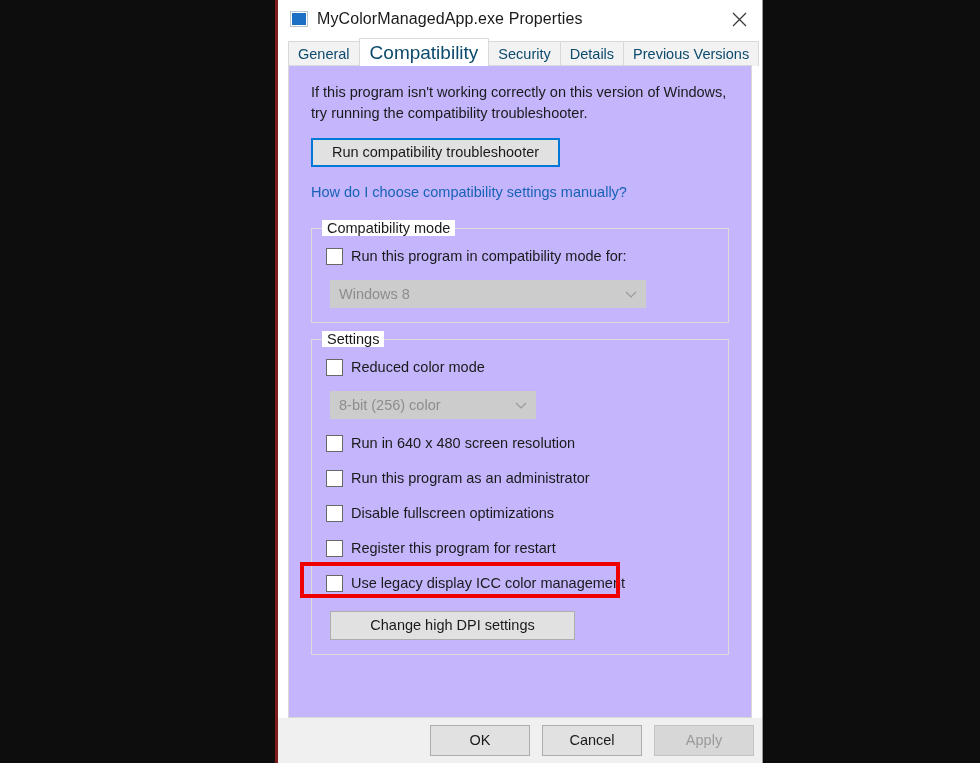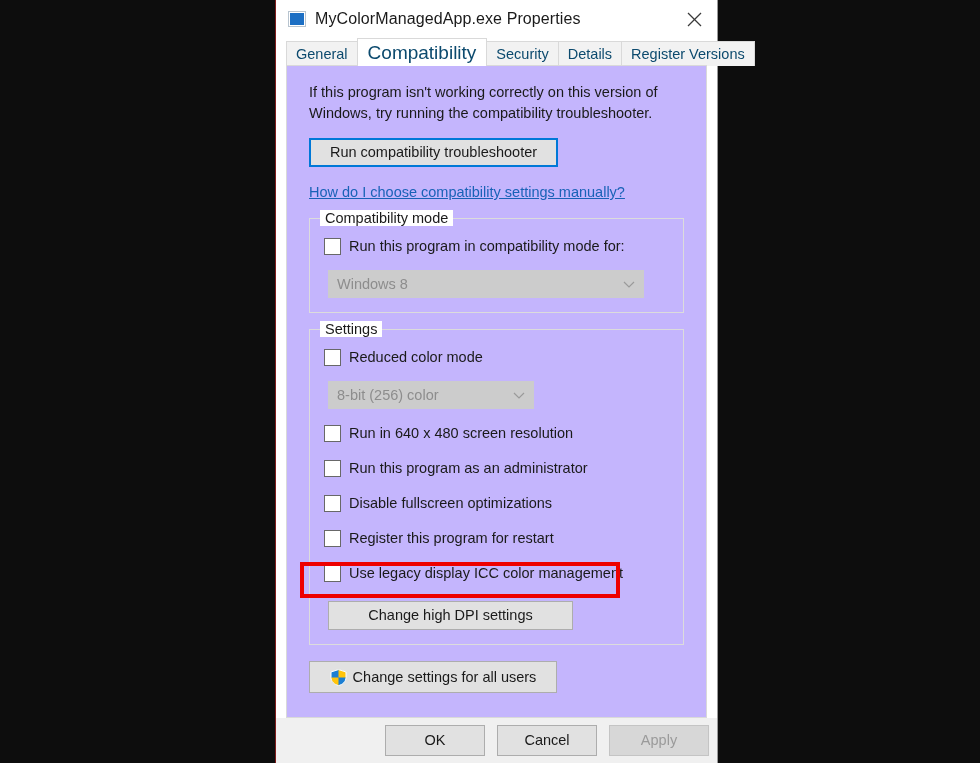--- a/index.html
+++ b/index.html
@@ -17,24 +17,24 @@
     width: 980px;
     height: 763px;
     background: #0d0d0d;
   }
 
   
   .dialog {
     position: absolute;
     left: 275px;
     top: 0;
-    width: 443px;
+    width: 488px;
     height: 763px;
     background: #ffffff;
-    border-left: 1px solid #7f1d1d;
+    border-left: 3px solid #7f1d1d;
     border-right: 1px solid #9a9a9a;
     box-sizing: border-box;
     display: flex;
     flex-direction: column;
   }
 
   
   .titlebar {
     height: 38px;
     background: #ffffff;
@@ -168,24 +168,23 @@
     background: #d7d7d7;
     border-color: #c4c4c4;
     cursor: default;
   }
 
   .troubleshoot-btn { width: 249px; margin-bottom: 16px; }
 
   .link {
     font-size: 14.5px;
     color: #1962b7;
-    text-decoration: underline;
     cursor: pointer;
     display: inline-block;
-    margin-bottom: 18px;
+    margin-bottom: 28px;
   }
 
   
   .group {
     border: 1px solid #dcdcdc;
     position: relative;
     box-sizing: border-box;
     padding: 16px 12px 14px 14px;
     margin-bottom: 16px;
   }
@@ -314,21 +313,21 @@
           <line x1="14" y1="1" x2="1" y2="14" stroke="#3a3a3a" stroke-width="1.3"></line>
         </svg>
       </div>
     </div>
 
     <div class="tabstrip">
       <div class="tab">General</div>
       <div class="tab active">Compatibility</div>
       <div class="tab">Security</div>
       <div class="tab">Details</div>
-      <div class="tab">Register Versions</div>
+      <div class="tab">Previous Versions</div>
     </div>
 
     <div class="panel">
 
       <p class="intro">If this program isn't working correctly on this version of Windows, try running the compatibility troubleshooter.</p>
 
       <div class="btn focused troubleshoot-btn">Run compatibility troubleshooter</div>
 
       <div><a class="link">How do I choose compatibility settings manually?</a></div>
 
@@ -387,29 +386,20 @@
 
         <div class="checkrow">
           <span class="checkbox"></span>
           <span class="checklabel">Use legacy display ICC color management</span>
         </div>
 
         <div class="btn dpi-btn">Change high DPI settings</div>
       </div>
 
       
-      <div class="btn allusers-btn">
-        <svg class="shield" viewBox="0 0 17 17">
-          <path d="M8.5 0.6 L16 3 V8.5 C16 12.6 12.6 15.6 8.5 16.6 C4.4 15.6 1 12.6 1 8.5 V3 Z" fill="#1c7fd3"></path>
-          <path d="M8.5 0.6 L16 3 V8.5 H8.5 Z" fill="#ffc40c"></path>
-          <path d="M1 8.5 H8.5 V16.6 C4.4 15.6 1 12.6 1 8.5 Z" fill="#ffc40c"></path>
-          <path d="M8.5 0.6 L16 3 V8.5 C16 12.6 12.6 15.6 8.5 16.6 C4.4 15.6 1 12.6 1 8.5 V3 Z" fill="none" stroke="#ffffff" stroke-width="1"></path>
-        </svg>
-        <span>Change settings for all users</span>
-      </div>
 
     </div>
 
     <div class="footer">
       <div class="btn">OK</div>
       <div class="btn">Cancel</div>
       <div class="btn disabled">Apply</div>
     </div>
 
   </div>

